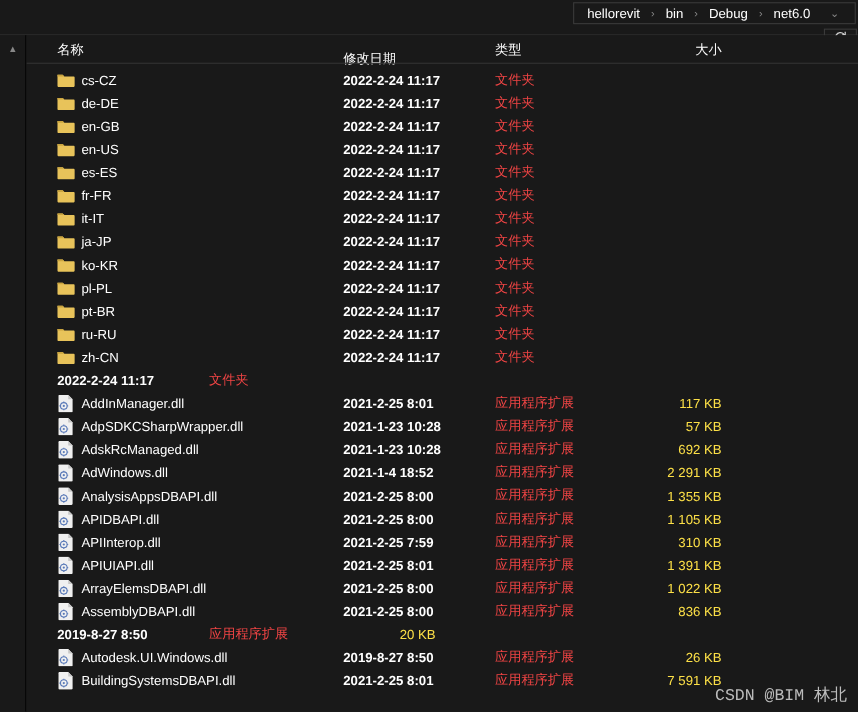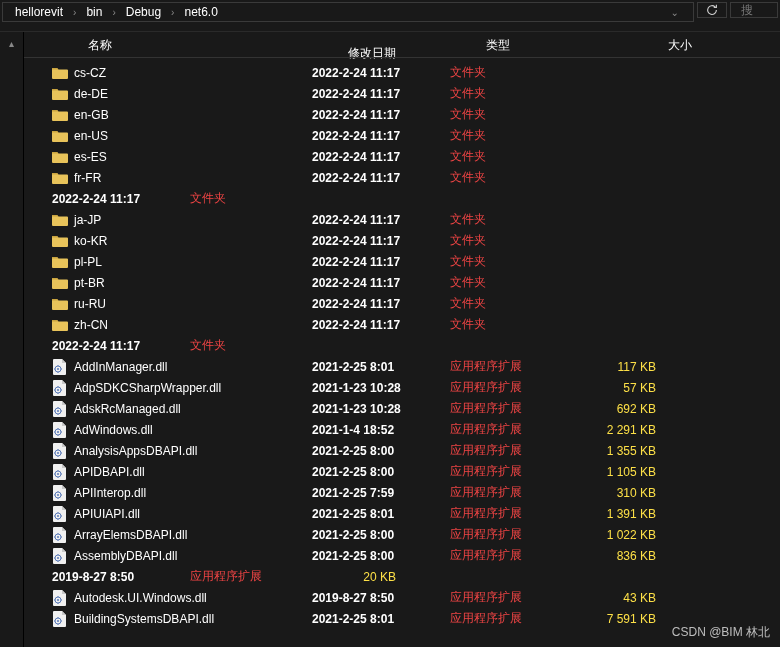--- a/index.html
+++ b/index.html
@@ -1,52 +1,52 @@
 <!DOCTYPE html>
 <html><head>
 <meta charset="utf-8">
 <style>
 * { margin: 0; padding: 0; box-sizing: border-box; font-family: "Microsoft YaHei", "Segoe UI", sans-serif; }
 body { background: #1e1e1e; color: #fff; width: 780px; height: 647px; overflow: hidden; font-size: 12px; }
 
-.toolbar { display: flex; align-items: flex-start; height: 32px; background: #191919; border-bottom: 1px solid #2a2a2a; }
+.toolbar { display: flex; align-items: flex-end; height: 32px; background: #191919; border-bottom: 1px solid #2a2a2a; flex-direction: column; }
 .breadcrumb-box { flex: 1; display: flex; align-items: center; padding: 0 8px; gap: 4px; border: 1px solid #3a3a3a; margin: 2px; background: #191919; }
 .breadcrumb-item { color: #fff; padding: 2px 4px; cursor: default; }
 .chevron { color: #888; font-size: 10px; padding: 0 2px; }
 .bc-end { flex: 1; }
 .bc-dropdown { color: #888; font-size: 10px; padding: 0 6px; }
 .refresh-btn { width: 30px; display: flex; align-items: center; justify-content: center; border: 1px solid #3a3a3a; margin: 2px 1px; color: #ccc; }
 .search-box { width: 48px; display: flex; align-items: center; border: 1px solid #3a3a3a; margin: 2px; padding: 0 6px; color: #888; gap: 4px; overflow: hidden; }
 .search-box input { background: transparent; border: none; color: #888; outline: none; width: 30px; font-size: 12px; }
 
 .main { display: flex; height: calc(100% - 32px); }
 .left-gutter { width: 24px; background: #191919; border-right: 1px solid #000; display: flex; justify-content: center; padding-top: 6px; }
 .left-gutter .caret { color: #888; font-size: 10px; }
 
 .file-area { flex: 1; background: #191919; overflow: hidden; }
 .headers { display: flex; height: 26px; align-items: center; padding: 0 8px 0 28px; color: #fff; position: relative; }
 .headers::after { content: ""; position: absolute; left: 0; right: 0; bottom: 0; border-bottom: 1px solid #333; }
-.col-name { width: 260px; margin-left: 36px; }
+.col-name { width: 260px; }
 .col-date { width: 138px; margin-top: 16px; }
 .col-type { width: 120px; }
 .col-size { width: 100px; text-align: right; padding-right: 14px; }
 
 .rows { padding: 4px 0; }
 .row { display: flex; align-items: center; height: 21px; padding: 0 8px 0 28px; color: #fff; }
 .cell-name { width: 260px; display: flex; align-items: center; gap: 6px; white-space: nowrap; overflow: hidden; }
 .cell-date { width: 138px; color: #fff; font-weight: bold; }
 .cell-type { width: 120px; color: #ef4444; }
 .cell-size { width: 100px; text-align: right; padding-right: 14px; color: #fde047; }
 
 .icon { width: 16px; height: 16px; display: inline-flex; align-items: center; justify-content: center; flex-shrink: 0; }
 .folder-icon svg { width: 16px; height: 14px; }
 .dll-icon { position: relative; }
 .dll-icon svg { width: 14px; height: 16px; }
 
-.watermark { position: absolute; right: 10px; bottom: 6px; color: #d9d9d9; font-size: 12px; opacity: 0.85; pointer-events: none; }
+.watermark { position: absolute; right: 10px; bottom: 6px; color: #d9d9d9; font-size: 15px; opacity: 0.85; pointer-events: none; font-family: Liberation Mono, monospace; }
 </style>
 </head>
 <body>
 
 <div class="toolbar">
   <div class="breadcrumb-box">
     <span class="breadcrumb-item">hellorevit</span>
     <span class="chevron">›</span>
     <span class="breadcrumb-item">bin</span>
     <span class="chevron">›</span>
@@ -160,20 +160,29 @@
                 <path d="M0 2 h5 l1.5 1.5 H0 Z" fill="#c9a43f"></path>
               </svg>
             </span>
             <span>fr-FR</span>
           </div>
           <div class="cell-date">2022-2-24 11:17</div>
           <div class="cell-type">文件夹</div>
           <div class="cell-size"></div>
         </div>
         <div class="row">
+          <div class="cell-name">
+            <span class="icon folder-icon">
+              <svg viewBox="0 0 16 14">
+                <path d="M0 2 h5 l1.5 1.5 H15 a1 1 0 0 1 1 1 V12 a1 1 0 0 1-1 1 H1 a1 1 0 0 1-1-1 Z" fill="#e8c35a"></path>
+                <path d="M0 2 h5 l1.5 1.5 H0 Z" fill="#c9a43f"></path>
+              </svg>
+            </span>
+            <span>it-IT</span>
+          </div>
           <div class="cell-date">2022-2-24 11:17</div>
           <div class="cell-type">文件夹</div>
           <div class="cell-size"></div>
         </div>
         <div class="row">
           <div class="cell-name">
             <span class="icon folder-icon">
               <svg viewBox="0 0 16 14">
                 <path d="M0 2 h5 l1.5 1.5 H15 a1 1 0 0 1 1 1 V12 a1 1 0 0 1-1 1 H1 a1 1 0 0 1-1-1 Z" fill="#e8c35a"></path>
                 <path d="M0 2 h5 l1.5 1.5 H0 Z" fill="#c9a43f"></path>
@@ -443,21 +452,21 @@
                 <path d="M9 0 v4 h4 Z" fill="#c8c8c8"></path>
                 <circle cx="5" cy="10" r="3" fill="none" stroke="#5a7ab8" stroke-width="1"></circle>
                 <circle cx="5" cy="10" r="1" fill="#5a7ab8"></circle>
                 <path d="M5 7 v-1 M5 13 v1 M2 10 h-1 M8 10 h1" stroke="#5a7ab8" stroke-width="1"></path>
               </svg>
             </span>
             <span>Autodesk.UI.Windows.dll</span>
           </div>
           <div class="cell-date">2019-8-27 8:50</div>
           <div class="cell-type">应用程序扩展</div>
-          <div class="cell-size">43 KB</div>
+          <div class="cell-size">26 KB</div>
         </div>
         <div class="row">
           <div class="cell-name">
             <span class="icon dll-icon">
               <svg viewBox="0 0 14 16">
                 <path d="M1 0 h8 l4 4 v11 a1 1 0 0 1-1 1 H1 a1 1 0 0 1-1-1 V1 a1 1 0 0 1 1-1 Z" fill="#f0f0f0"></path>
                 <path d="M9 0 v4 h4 Z" fill="#c8c8c8"></path>
                 <circle cx="5" cy="10" r="3" fill="none" stroke="#5a7ab8" stroke-width="1"></circle>
                 <circle cx="5" cy="10" r="1" fill="#5a7ab8"></circle>
                 <path d="M5 7 v-1 M5 13 v1 M2 10 h-1 M8 10 h1" stroke="#5a7ab8" stroke-width="1"></path>

